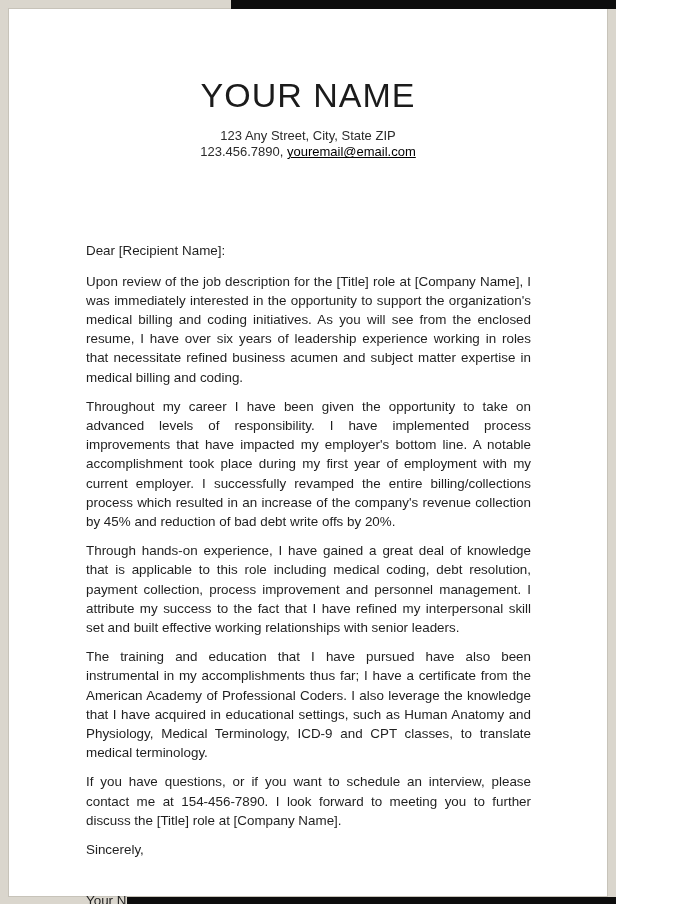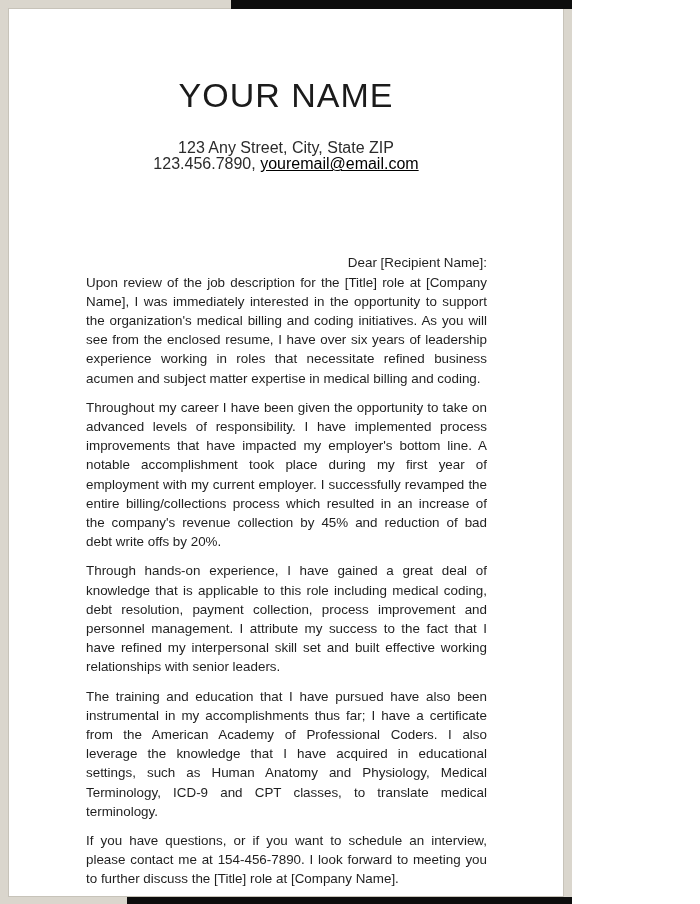--- a/index.html
+++ b/index.html
@@ -3,21 +3,21 @@
 <meta charset="utf-8">
 <style>
   html, body {
     margin: 0;
     padding: 0;
     background: #ffffff;
     font-family: "Liberation Sans", sans-serif;
   }
   .canvas {
     position: relative;
-    width: 572px;
+    width: 616px;
     height: 904px;
     background: #dad6cd; 
     overflow: hidden;
     box-sizing: border-box;
   }
   .scan-bar {
     position: absolute;
     background: #0d0d0d;
     z-index: 3;
   }
@@ -51,43 +51,43 @@
   .header h1 {
     margin: 0;
     font-size: 34px;
     font-weight: 400;
     letter-spacing: 1px;
     color: #1b1b1b;
     line-height: 1.1;
     font-family: "Liberation Sans", sans-serif;
   }
   .contact {
-    margin-top: 26px;
-    font-size: 16px;
+    margin-top: 14px;
+    font-size: 13px;
     line-height: 16px;
     color: #2b2b2b;
   }
   .contact a {
     color: #000000;
     text-decoration: underline;
     cursor: pointer;
   }
   .letter {
     margin: 81px 76px 0 77px;
     font-size: 13.4px;
     line-height: 19.2px;
     color: #1f1f1f;
     text-align: justify;
   }
   .letter p {
     margin: 0 0 10px 0;
   }
   .letter p.salutation {
-    text-align: right;
-    margin-bottom: 0;
+    text-align: left;
+    margin-bottom: 11px;
   }
   .letter p.closing {
     text-align: left;
     margin-top: 4px;
     margin-bottom: 0;
   }
   .letter p.signature {
     text-align: left;
     margin-top: 32px;
   }
@@ -109,17 +109,18 @@
       </div>
     </div>
 
     <div class="letter">
       <p class="salutation">Dear [Recipient Name]:</p>
       <p>Upon review of the job description for the [Title] role at [Company Name], I was immediately interested in the opportunity to support the organization's medical billing and coding initiatives. As you will see from the enclosed resume, I have over six years of leadership experience working in roles that necessitate refined business acumen and subject matter expertise in medical billing and coding.</p>
       <p>Throughout my career I have been given the opportunity to take on advanced levels of responsibility. I have implemented process improvements that have impacted my employer's bottom line. A notable accomplishment took place during my first year of employment with my current employer. I successfully revamped the entire billing/collections process which resulted in an increase of the company's revenue collection by 45% and reduction of bad debt write offs by 20%.</p>
       <p>Through hands-on experience, I have gained a great deal of knowledge that is applicable to this role including medical coding, debt resolution, payment collection, process improvement and personnel management. I attribute my success to the fact that I have refined my interpersonal skill set and built effective working relationships with senior leaders.</p>
       <p>The training and education that I have pursued have also been instrumental in my accomplishments thus far; I have a certificate from the American Academy of Professional Coders. I also leverage the knowledge that I have acquired in educational settings, such as Human Anatomy and Physiology, Medical Terminology, ICD-9 and CPT classes, to translate medical terminology.</p>
       <p>If you have questions, or if you want to schedule an interview, please contact me at 154-456-7890. I look forward to meeting you to further discuss the [Title] role at [Company Name].</p>
+      <p class="closing">Sincerely,</p>
       <p class="signature">Your Name</p>
     </div>
 
   </div>
 </div>
 
 </body></html>

